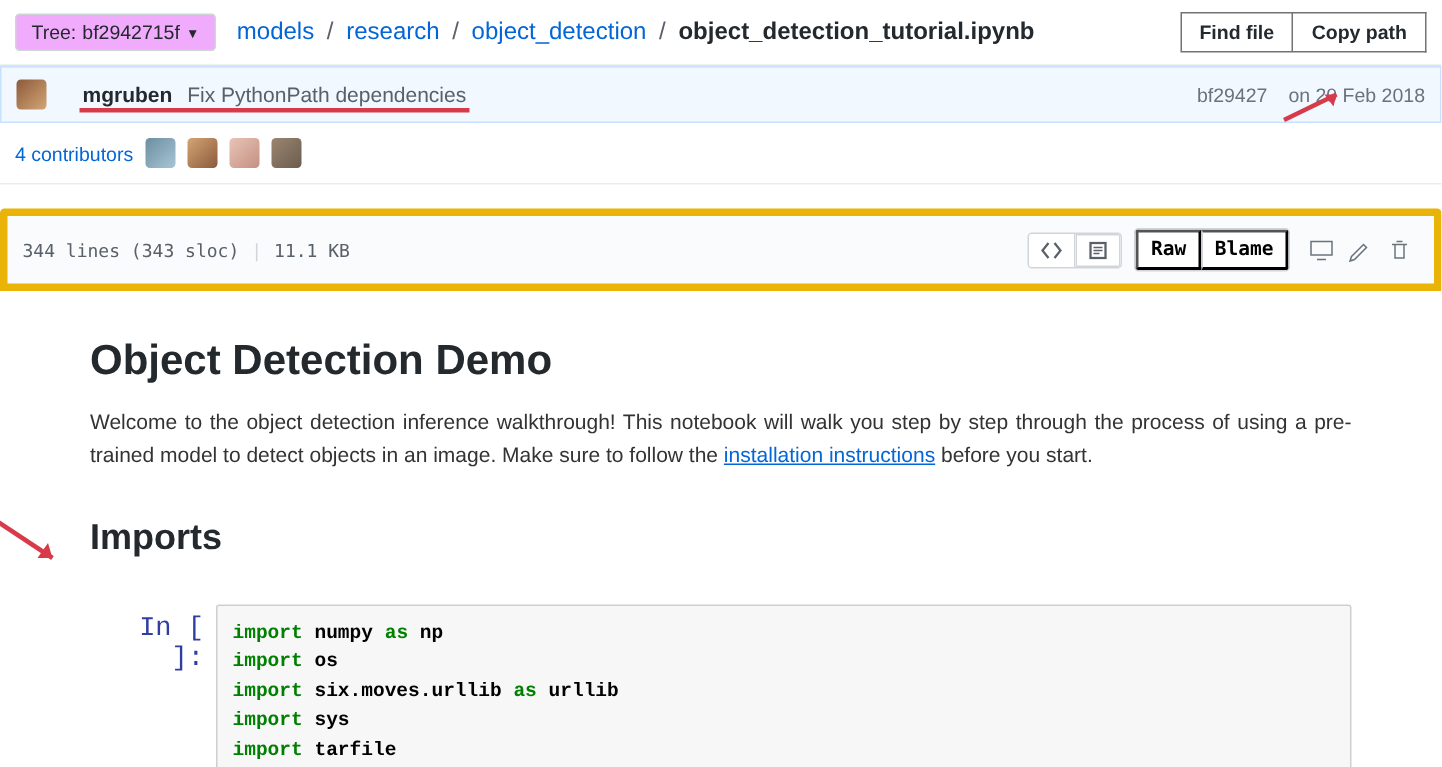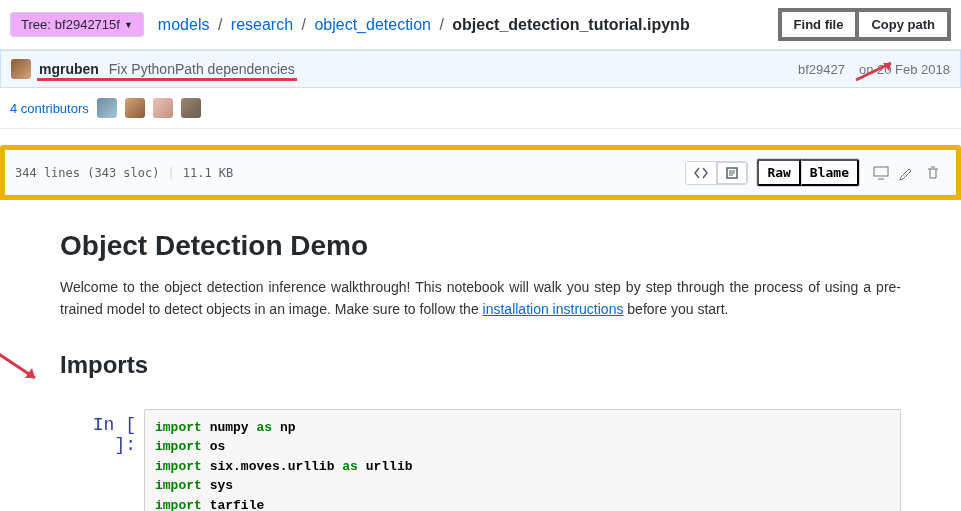--- a/index.html
+++ b/index.html
@@ -5,23 +5,23 @@
   * { box-sizing: border-box; margin: 0; padding: 0; }
   body { font-family: -apple-system, BlinkMacSystemFont, "Segoe UI", Helvetica, Arial, sans-serif; font-size: 14px; color: #24292e; background: #fff; width: 961px; }
   .topbar { display: flex; align-items: center; padding: 8px 10px; border-bottom: 1px solid #e1e4e8; }
   .tree-btn { background: #f0abfc; border: 1px solid #cfd4d9; border-radius: 3px; padding: 4px 10px; font-size: 13px; color: #24292e; cursor: pointer; display: flex; align-items: center; gap: 4px; }
   .caret { font-size: 9px; }
   .breadcrumb { margin-left: 14px; font-size: 16px; }
   .breadcrumb a { color: #0366d6; text-decoration: none; }
   .breadcrumb .sep { color: #586069; margin: 0 4px; }
   .breadcrumb .final { font-weight: 600; color: #24292e; }
   .top-actions { margin-left: auto; display: flex; }
-  .gh-btn { background: #fff; border: 4px solid #737373; padding: 5px 12px; font-size: 13px; font-weight: 600; color: #24292e; cursor: pointer; }
+  .gh-btn { background: #fff; border: 1px solid #737373; padding: 5px 12px; font-size: 13px; font-weight: 600; color: #24292e; cursor: pointer; }
   .gh-btn + .gh-btn { border-left: none; }
-  .commit-bar { background: #f1f8ff; border: 1px solid #c8e1ff; padding: 8px 10px; display: flex; align-items: center; margin: 0; }
+  .commit-bar { background: #f1f8ff; border: 1px solid #c8e1ff; padding: 8px 10px; display: flex; align-items: center; margin: 0; gap: 16px; }
   .avatar { width: 20px; height: 20px; border-radius: 3px; background: linear-gradient(135deg,#8b5a3c,#d4a574); margin-right: 8px; }
   .author { font-weight: 600; color: #24292e; margin-right: 6px; }
   .commit-msg { color: #586069; }
   .underline-red { position: relative; }
   .underline-red::after { content: ""; position: absolute; left: -2px; right: -2px; bottom: -4px; height: 3px; background: #d73a49; }
   .commit-right { margin-left: auto; color: #6a737d; font-size: 13px; display: flex; gap: 14px; }
   .contrib-row { padding: 10px; display: flex; align-items: center; gap: 8px; border-bottom: 1px solid #eaecef; }
   .contrib-row a { color: #0366d6; text-decoration: none; font-size: 13px; }
   .mini-avatar { width: 20px; height: 20px; border-radius: 3px; background: #ccc; }
   .file-header { display: flex; align-items: center; padding: 8px 10px; background: #fafbfc; border: 5px solid #eab308; border-radius: 3px 3px 0 0; margin-top: 16px; font-family: SFMono-Regular, Consolas, monospace; font-size: 12px; color: #586069; }

